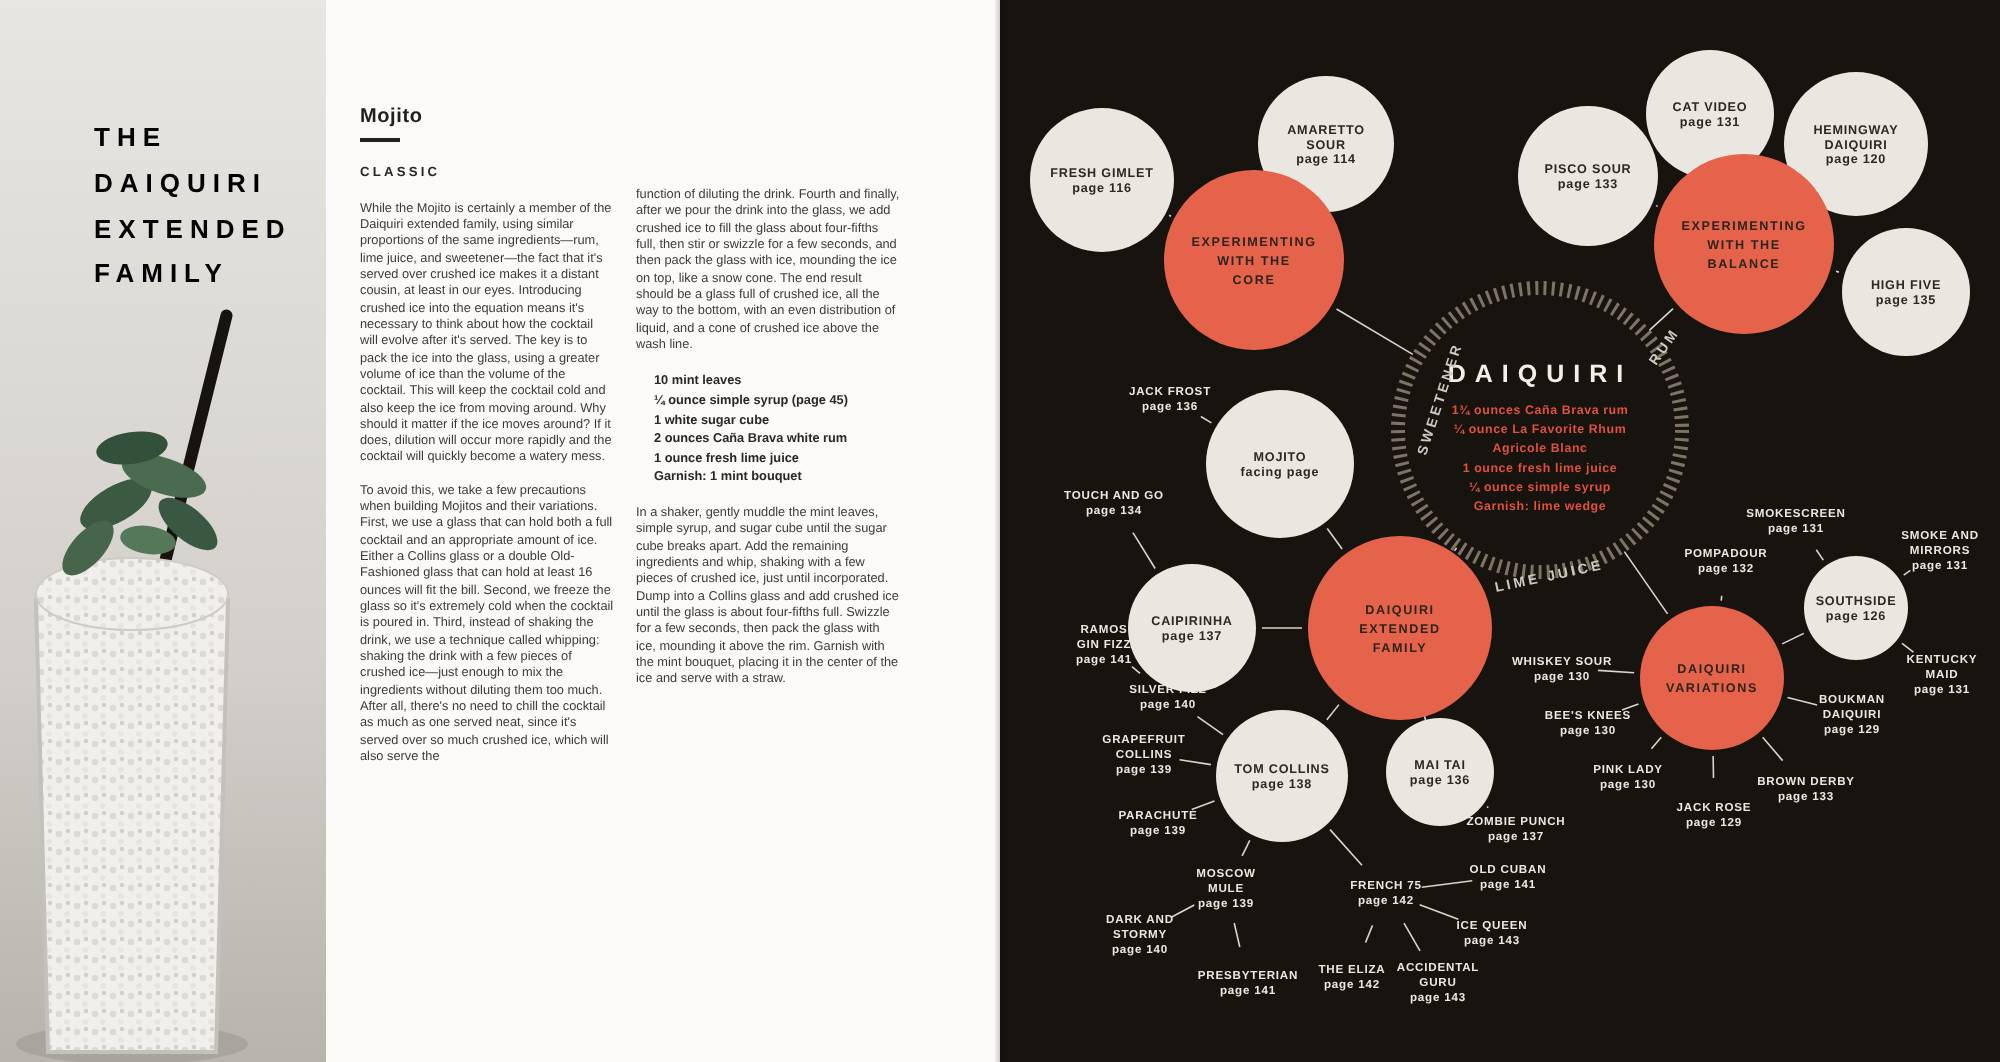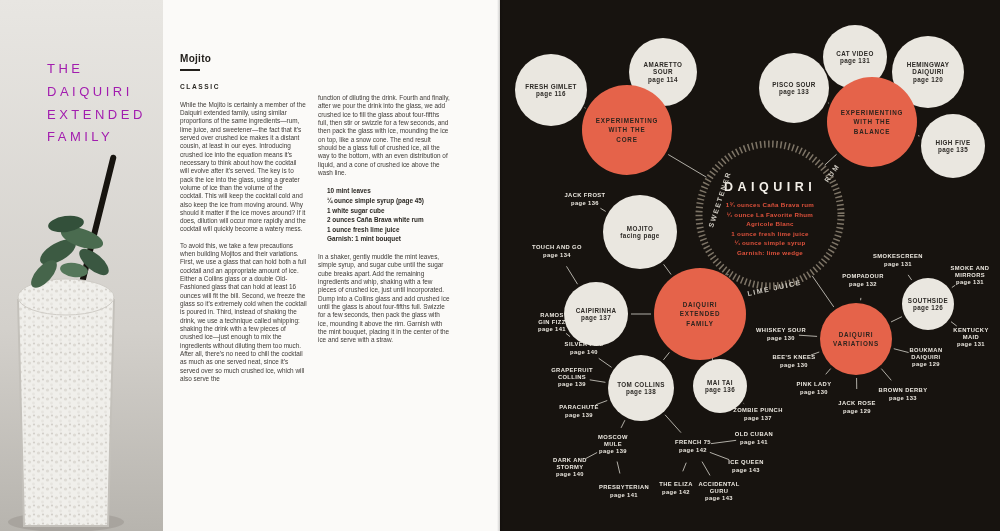--- a/index.html
+++ b/index.html
@@ -3,22 +3,22 @@
 <meta charset="utf-8">
 <style>
   html,body{margin:0;padding:0;background:#888;}
   .spread{position:relative;width:1000px;height:531px;display:flex;overflow:hidden;
           font-family:"Liberation Sans",sans-serif;background:#fbfaf8;}
   .page-left{position:relative;width:500px;height:531px;background:#fbfaf8;}
   .page-right{position:relative;width:500px;height:531px;background:#17130f;}
   .gutter{position:absolute;left:497px;top:0;width:6px;height:531px;z-index:5;
           background:linear-gradient(90deg,rgba(0,0,0,0) 0%,rgba(0,0,0,.18) 50%,rgba(0,0,0,0) 100%);}
   .photo{position:absolute;left:0;top:0;width:163px;height:531px;}
-  .title-block{position:absolute;left:47px;top:58px;font-weight:normal;font-size:13px;
-               letter-spacing:3.5px;line-height:1.75;color:#a21caf;}
+  .title-block{position:absolute;left:47px;top:58px;font-weight:bold;font-size:13px;
+               letter-spacing:3.5px;line-height:1.75;color:#000000;}
   .col{position:absolute;color:#3e3a36;font-size:6.4px;line-height:1.3;text-align:left;}
   .col1{left:180px;top:52px;width:127px;}
   .col2{left:318px;top:94px;width:132px;}
   .recipe-heading{font-size:10px;font-weight:bold;color:#23201c;letter-spacing:.3px;}
   .heading-rule{width:20px;height:2px;background:#23201c;margin:4px 0 12px 0;}
   .recipe-tag{font-size:6.6px;font-weight:bold;letter-spacing:1.6px;color:#2b2823;margin:0 0 9px 0;}
   .body-p{margin:0 0 8px 0;}
   .ingredients{margin:9px 0 9px 9px;font-weight:bold;color:#2b2823;line-height:1.5;}
   .method{margin:0;}
   #diagram-svg{position:absolute;left:0;top:0;}

